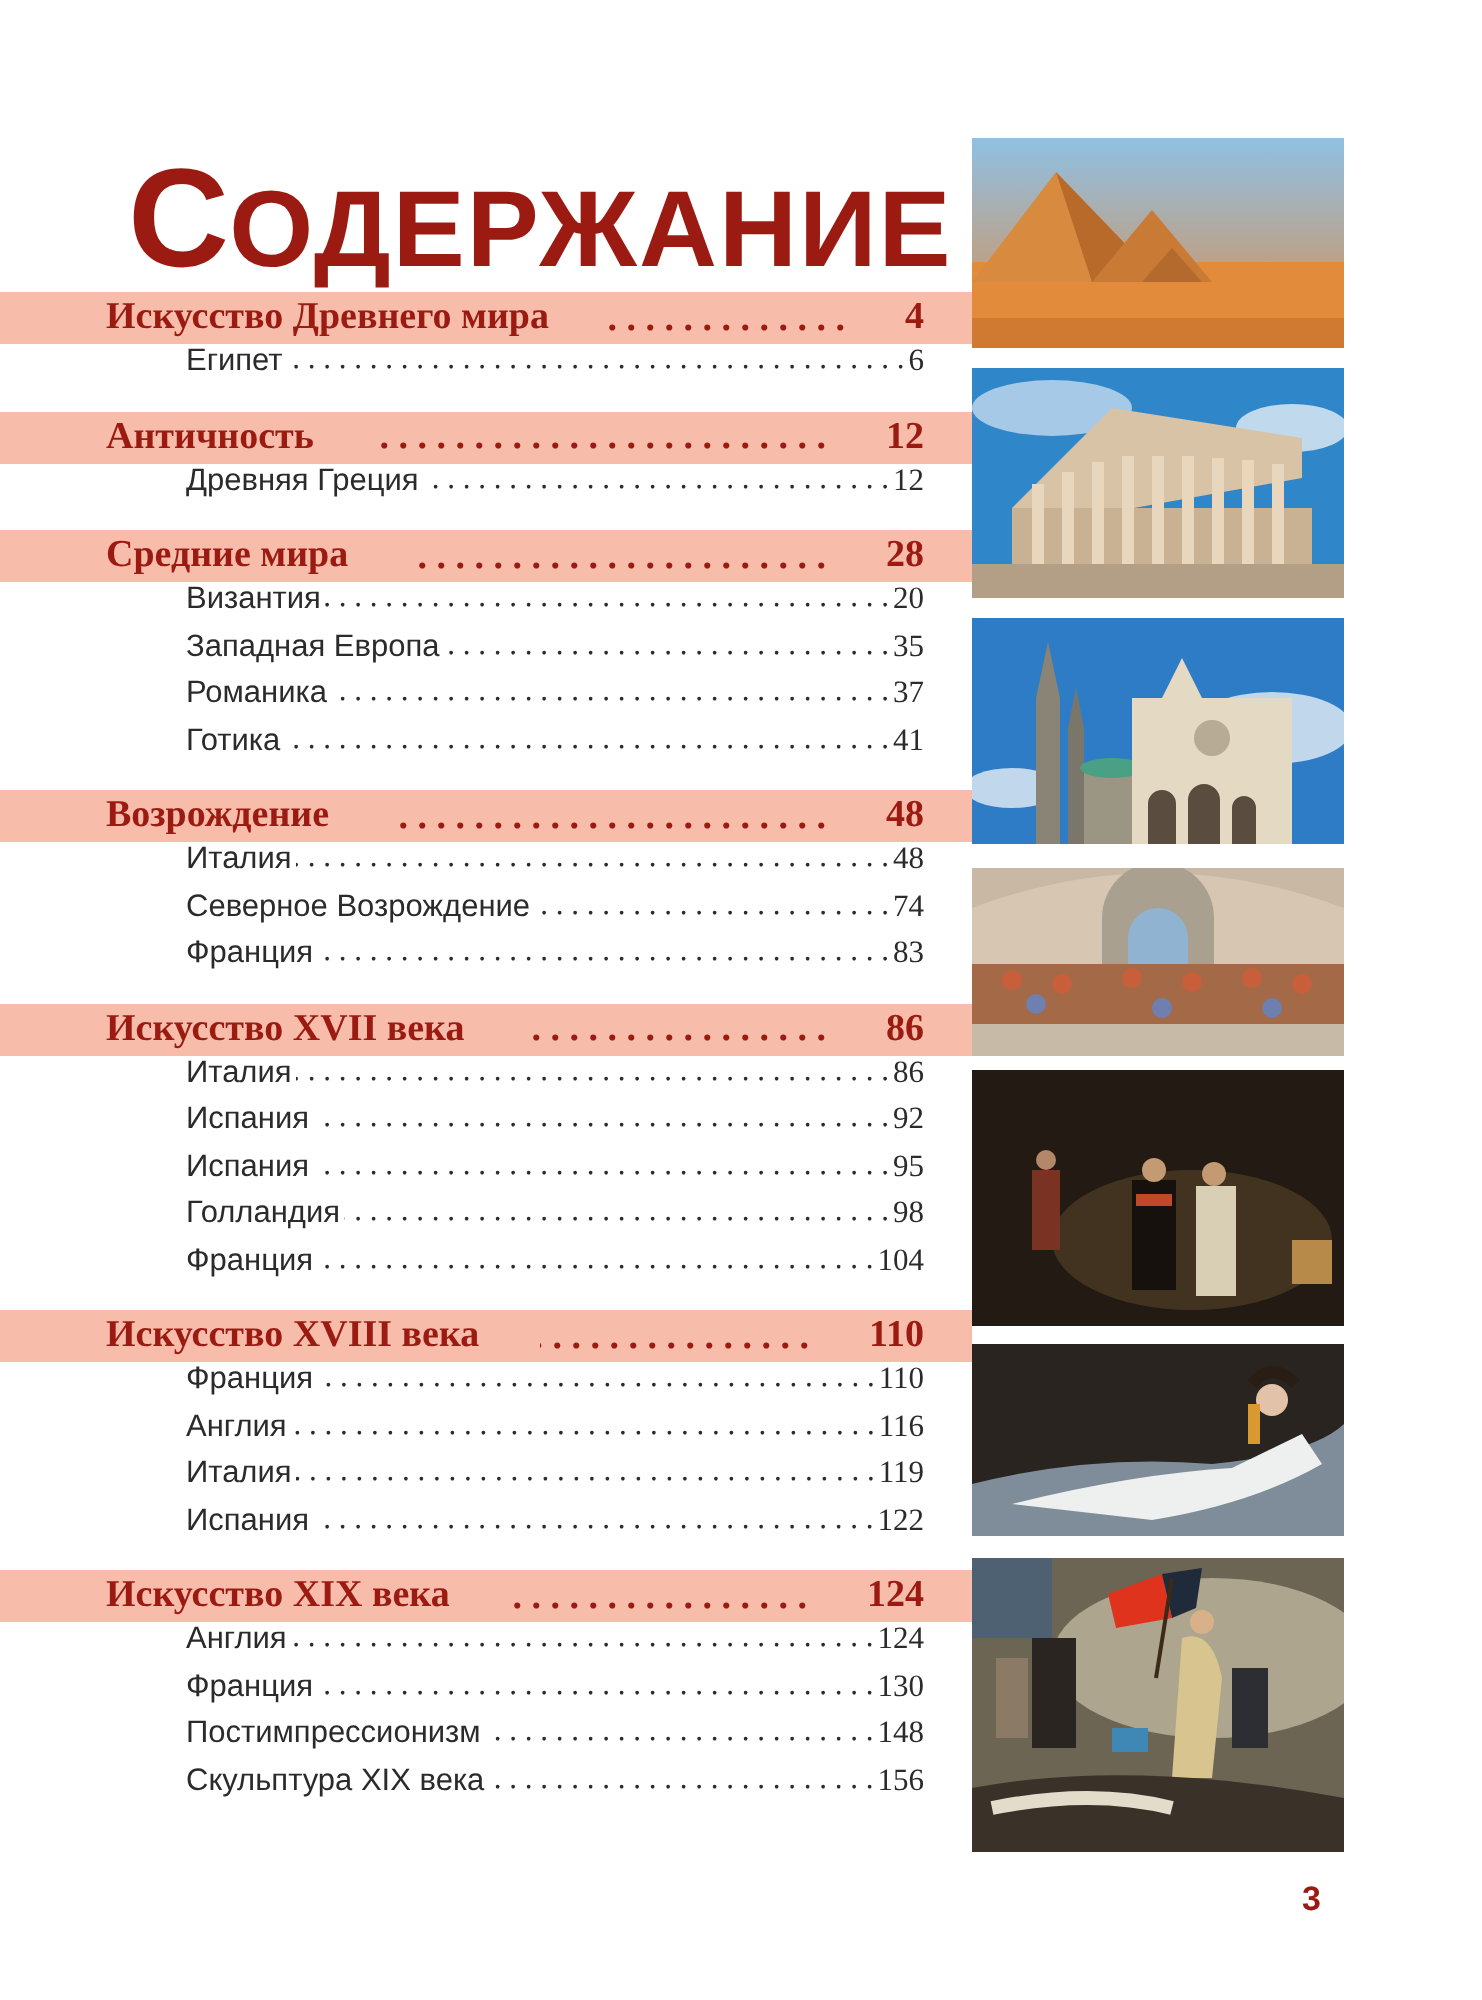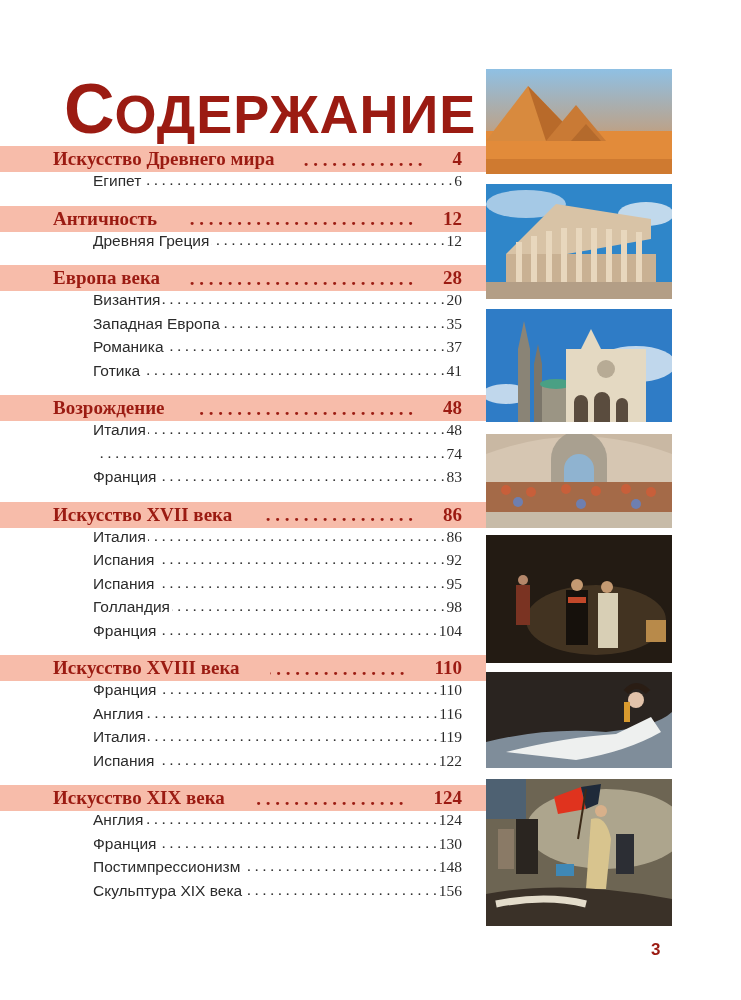--- a/index.html
+++ b/index.html
@@ -55,21 +55,21 @@
     </div>
     <div class="sub-row">
         <span class="label">Древняя Греция</span>
         <span class="dots"></span>
         <span class="page">12</span>
       </div>
   </div>
 
   <div class="section">
     <div class="sec-row">
-      <span class="label">Европа века</span>
+      <span class="label">Средние мира</span>
       <span class="dots"></span>
       <span class="page">28</span>
     </div>
     <div class="sub-row">
         <span class="label">Византия</span>
         <span class="dots"></span>
         <span class="page">20</span>
       </div>
     <div class="sub-row">
         <span class="label">Западная Европа</span>
@@ -93,20 +93,21 @@
       <span class="label">Возрождение</span>
       <span class="dots"></span>
       <span class="page">48</span>
     </div>
     <div class="sub-row">
         <span class="label">Италия</span>
         <span class="dots"></span>
         <span class="page">48</span>
       </div>
     <div class="sub-row">
+        <span class="label">Северное Возрождение</span>
         <span class="dots"></span>
         <span class="page">74</span>
       </div>
     <div class="sub-row">
         <span class="label">Франция</span>
         <span class="dots"></span>
         <span class="page">83</span>
       </div>
   </div>
 

